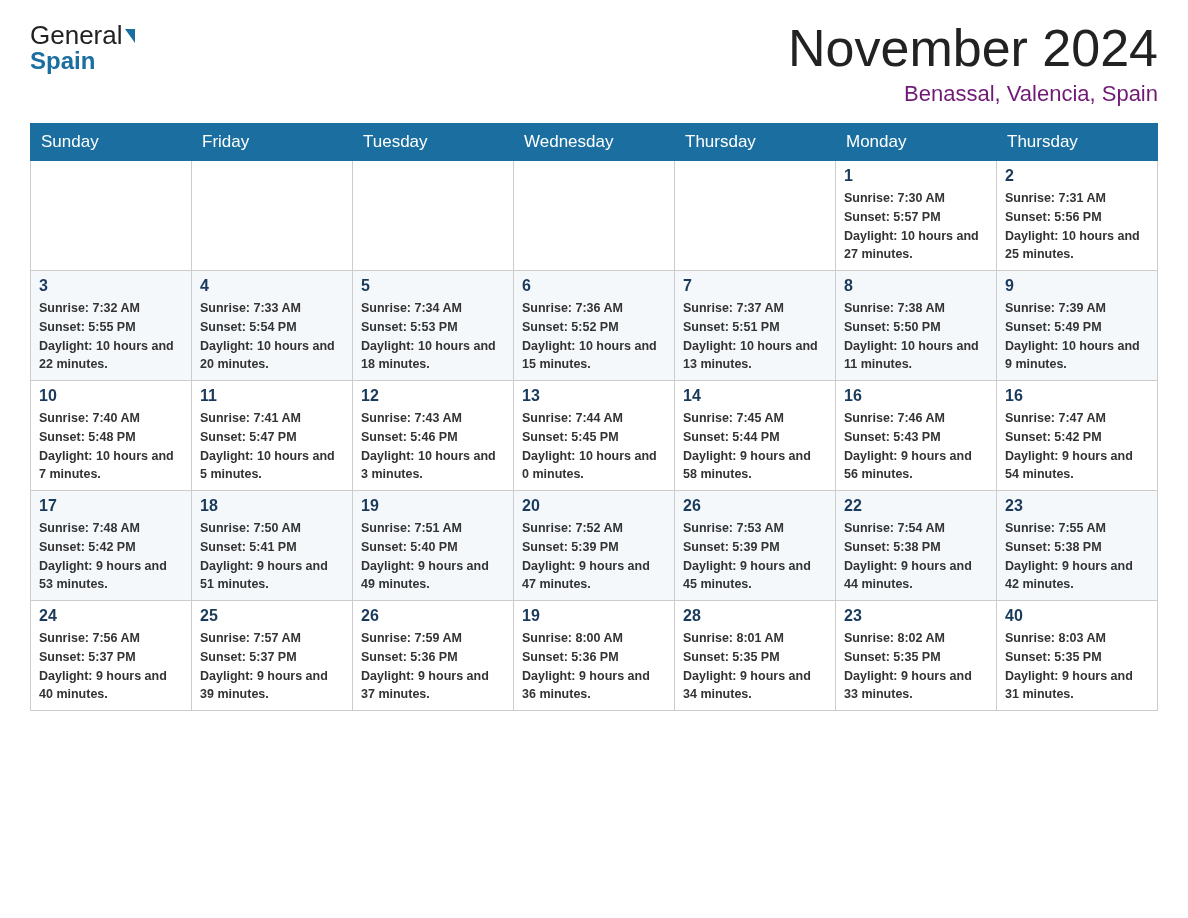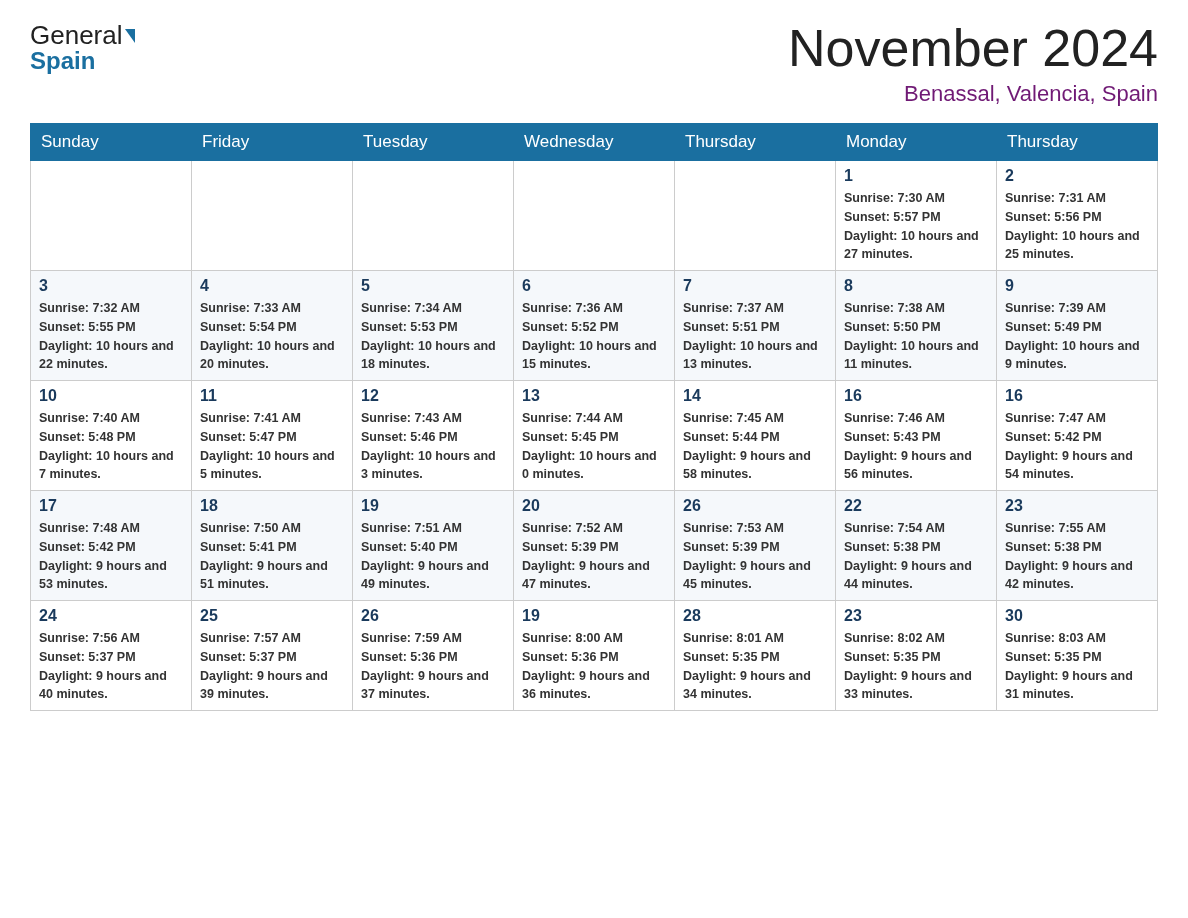--- a/index.html
+++ b/index.html
@@ -265,18 +265,18 @@
         </td>
         <td>
           <span class="day-number">28</span>
           <div class="day-info">Sunrise: 8:01 AM<br>Sunset: 5:35 PM<br>Daylight: 9 hours and 34 minutes.</div>
         </td>
         <td>
           <span class="day-number">23</span>
           <div class="day-info">Sunrise: 8:02 AM<br>Sunset: 5:35 PM<br>Daylight: 9 hours and 33 minutes.</div>
         </td>
         <td>
-          <span class="day-number">30</span>
+          <span class="day-number">40</span>
           <div class="day-info">Sunrise: 8:03 AM<br>Sunset: 5:35 PM<br>Daylight: 9 hours and 31 minutes.</div>
         </td>
       </tr>
     </tbody>
 </table>
 
 </body></html>

